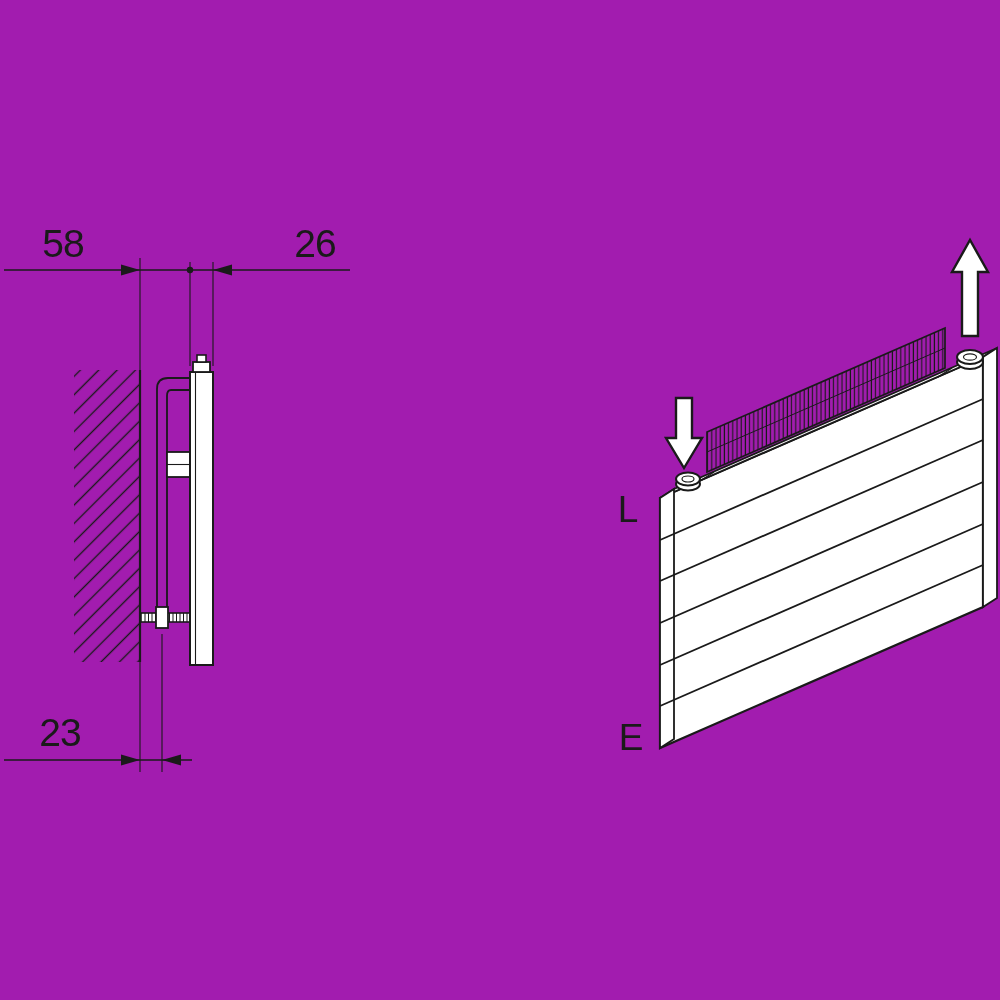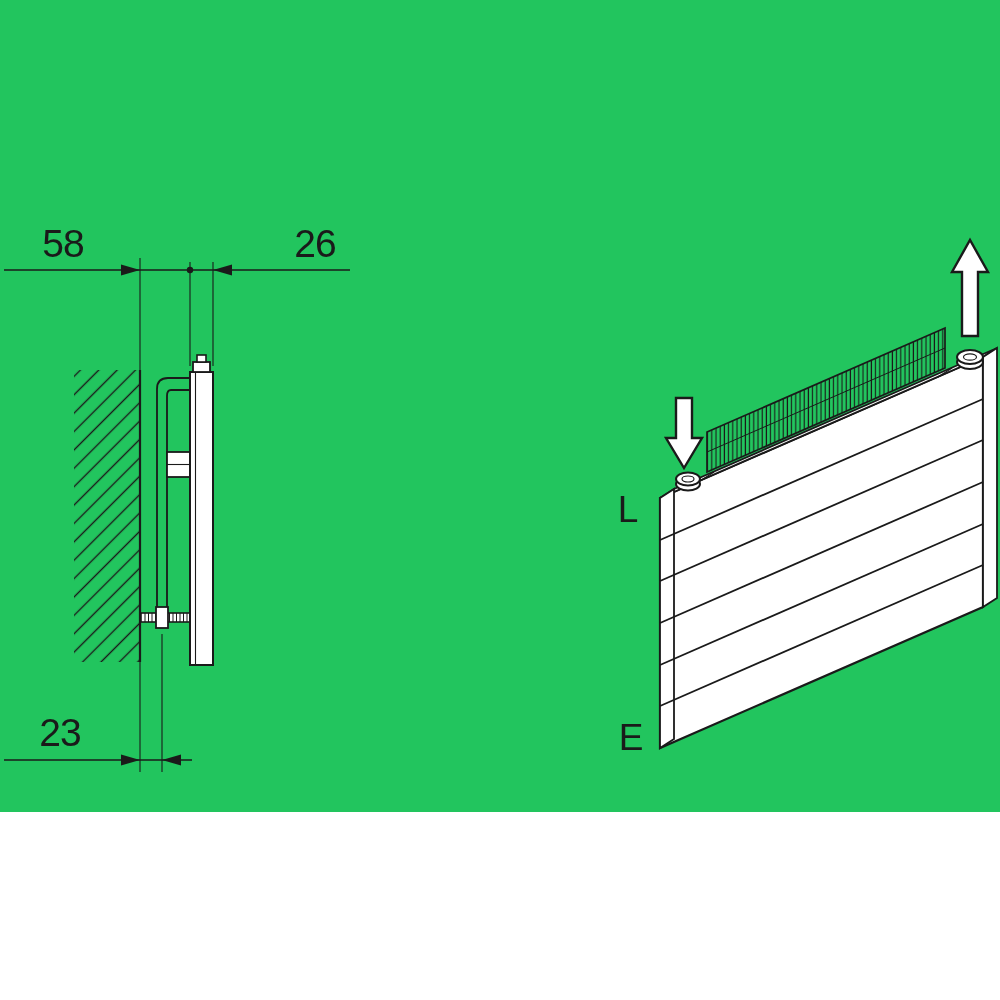--- a/index.html
+++ b/index.html
@@ -2,23 +2,23 @@
 <html><head>
 <meta charset="utf-8">
 <style>
   html, body {
     margin: 0;
     padding: 0;
     background: #ffffff;
   }
   #page {
     width: 1000px;
-    height: 812px;
+    height: 1000px;
     position: relative;
-    background: #22c55e;
+    background: #a21caf;
     overflow: hidden;
   }
   svg { display: block; }
   .ln   { stroke: #1a1a1a; fill: none; }
   .fill { fill: #1a1a1a; stroke: none; }
   .wfill{ fill: #ffffff; stroke: #1a1a1a; }
   text {
     font-family: "Liberation Sans", sans-serif;
     fill: #1a1a1a;
   }

